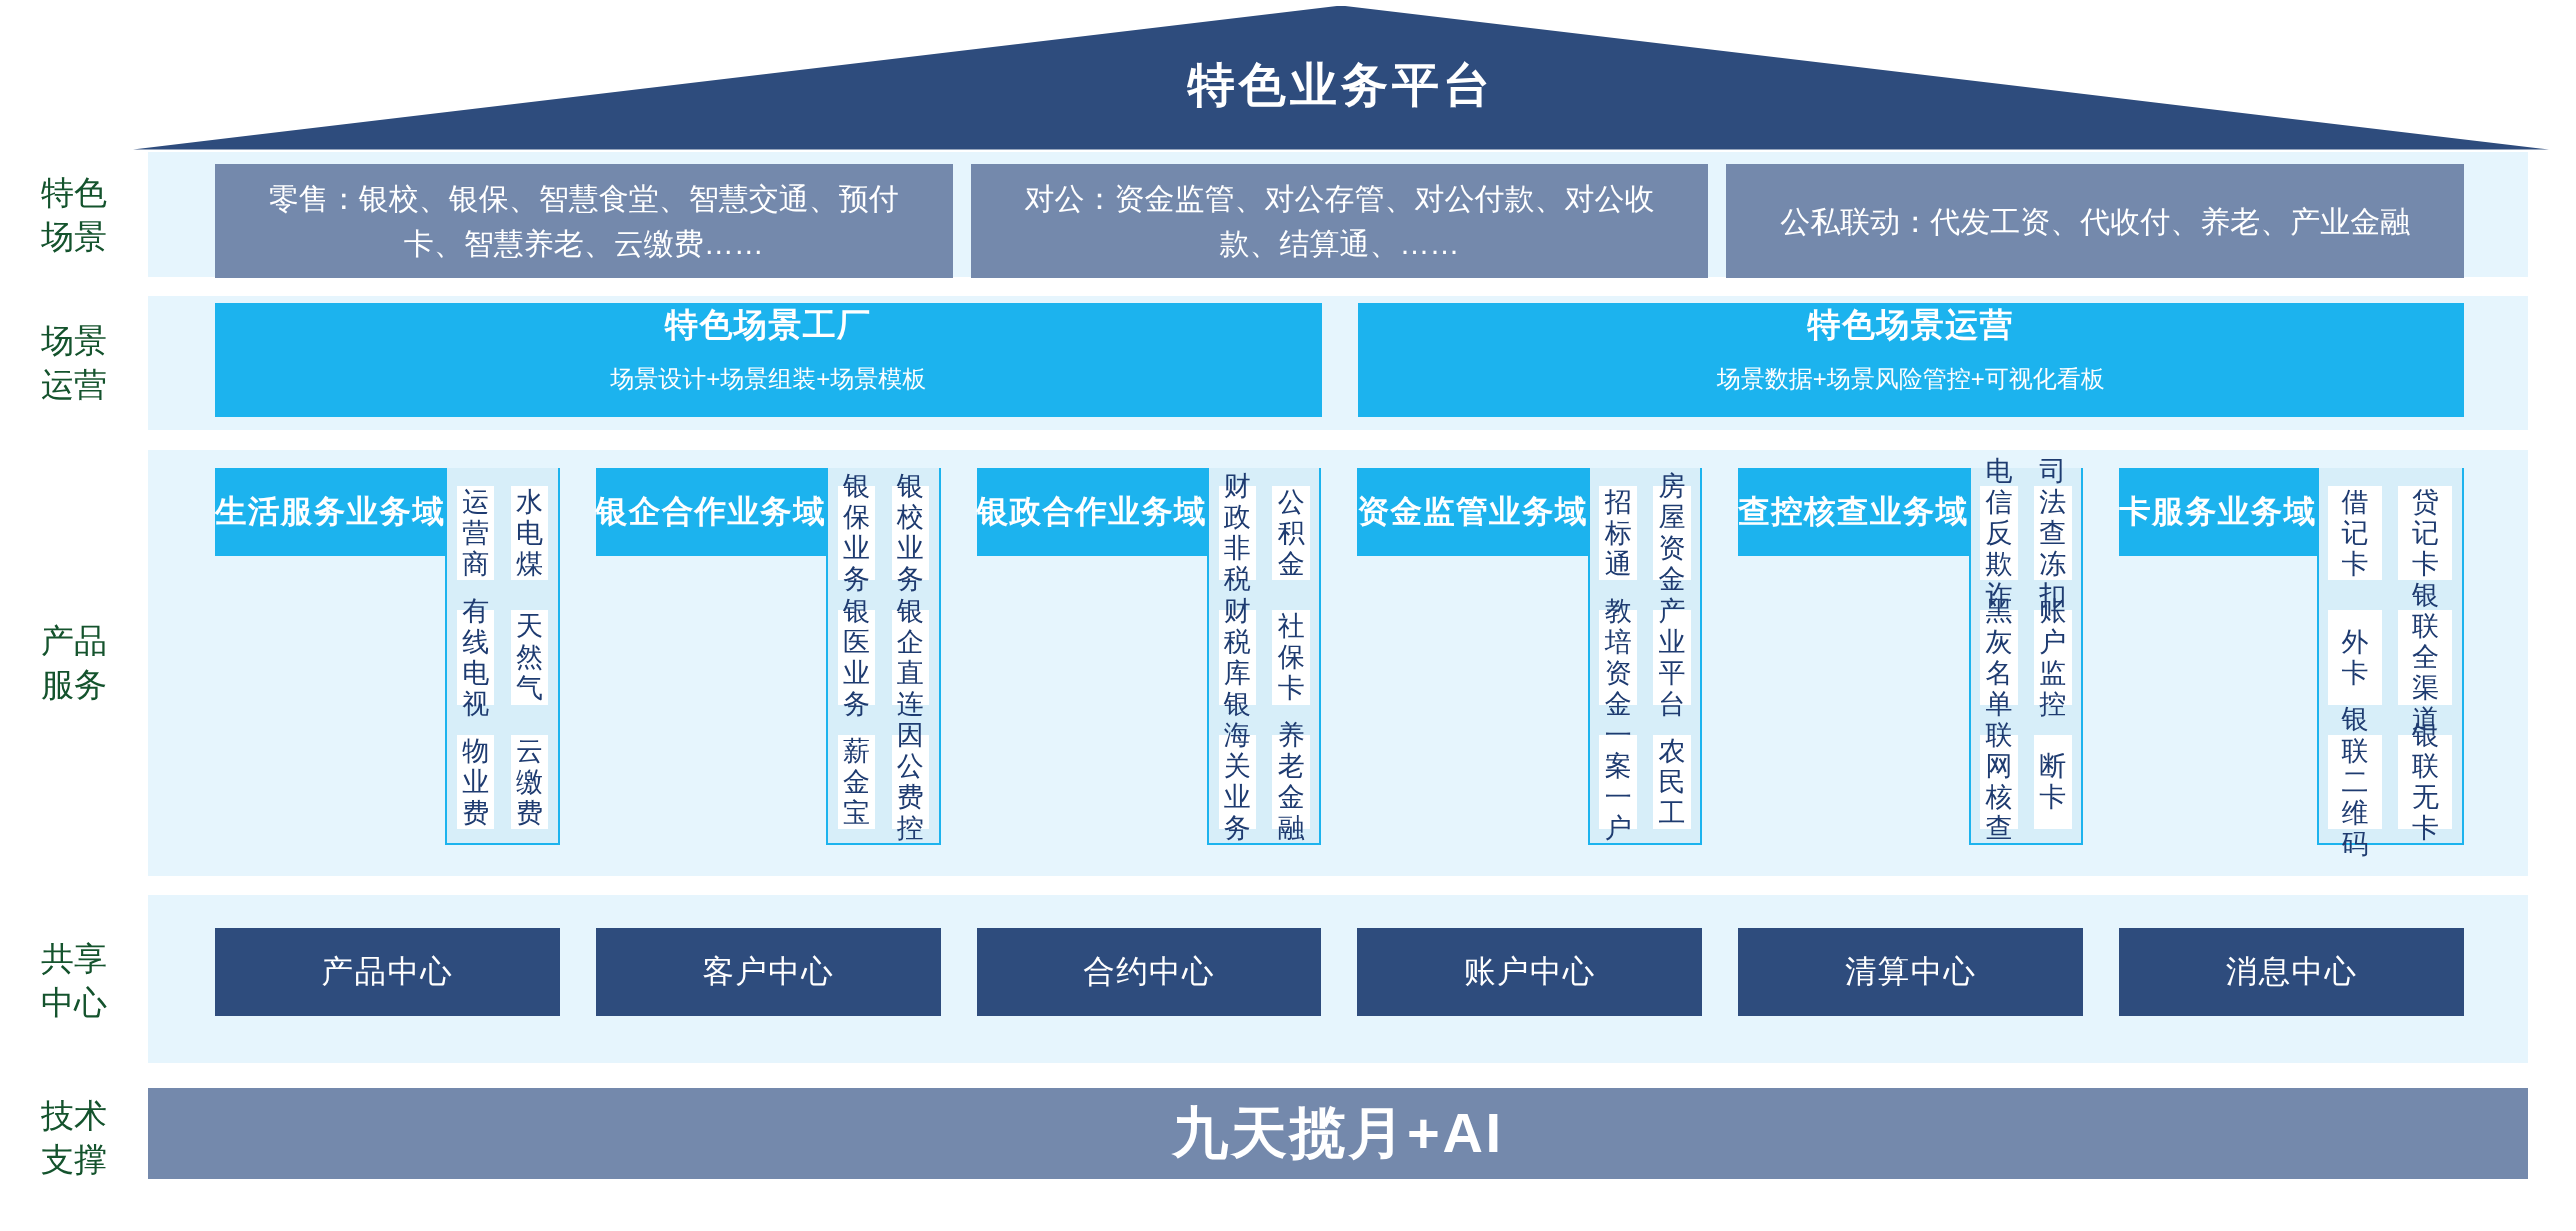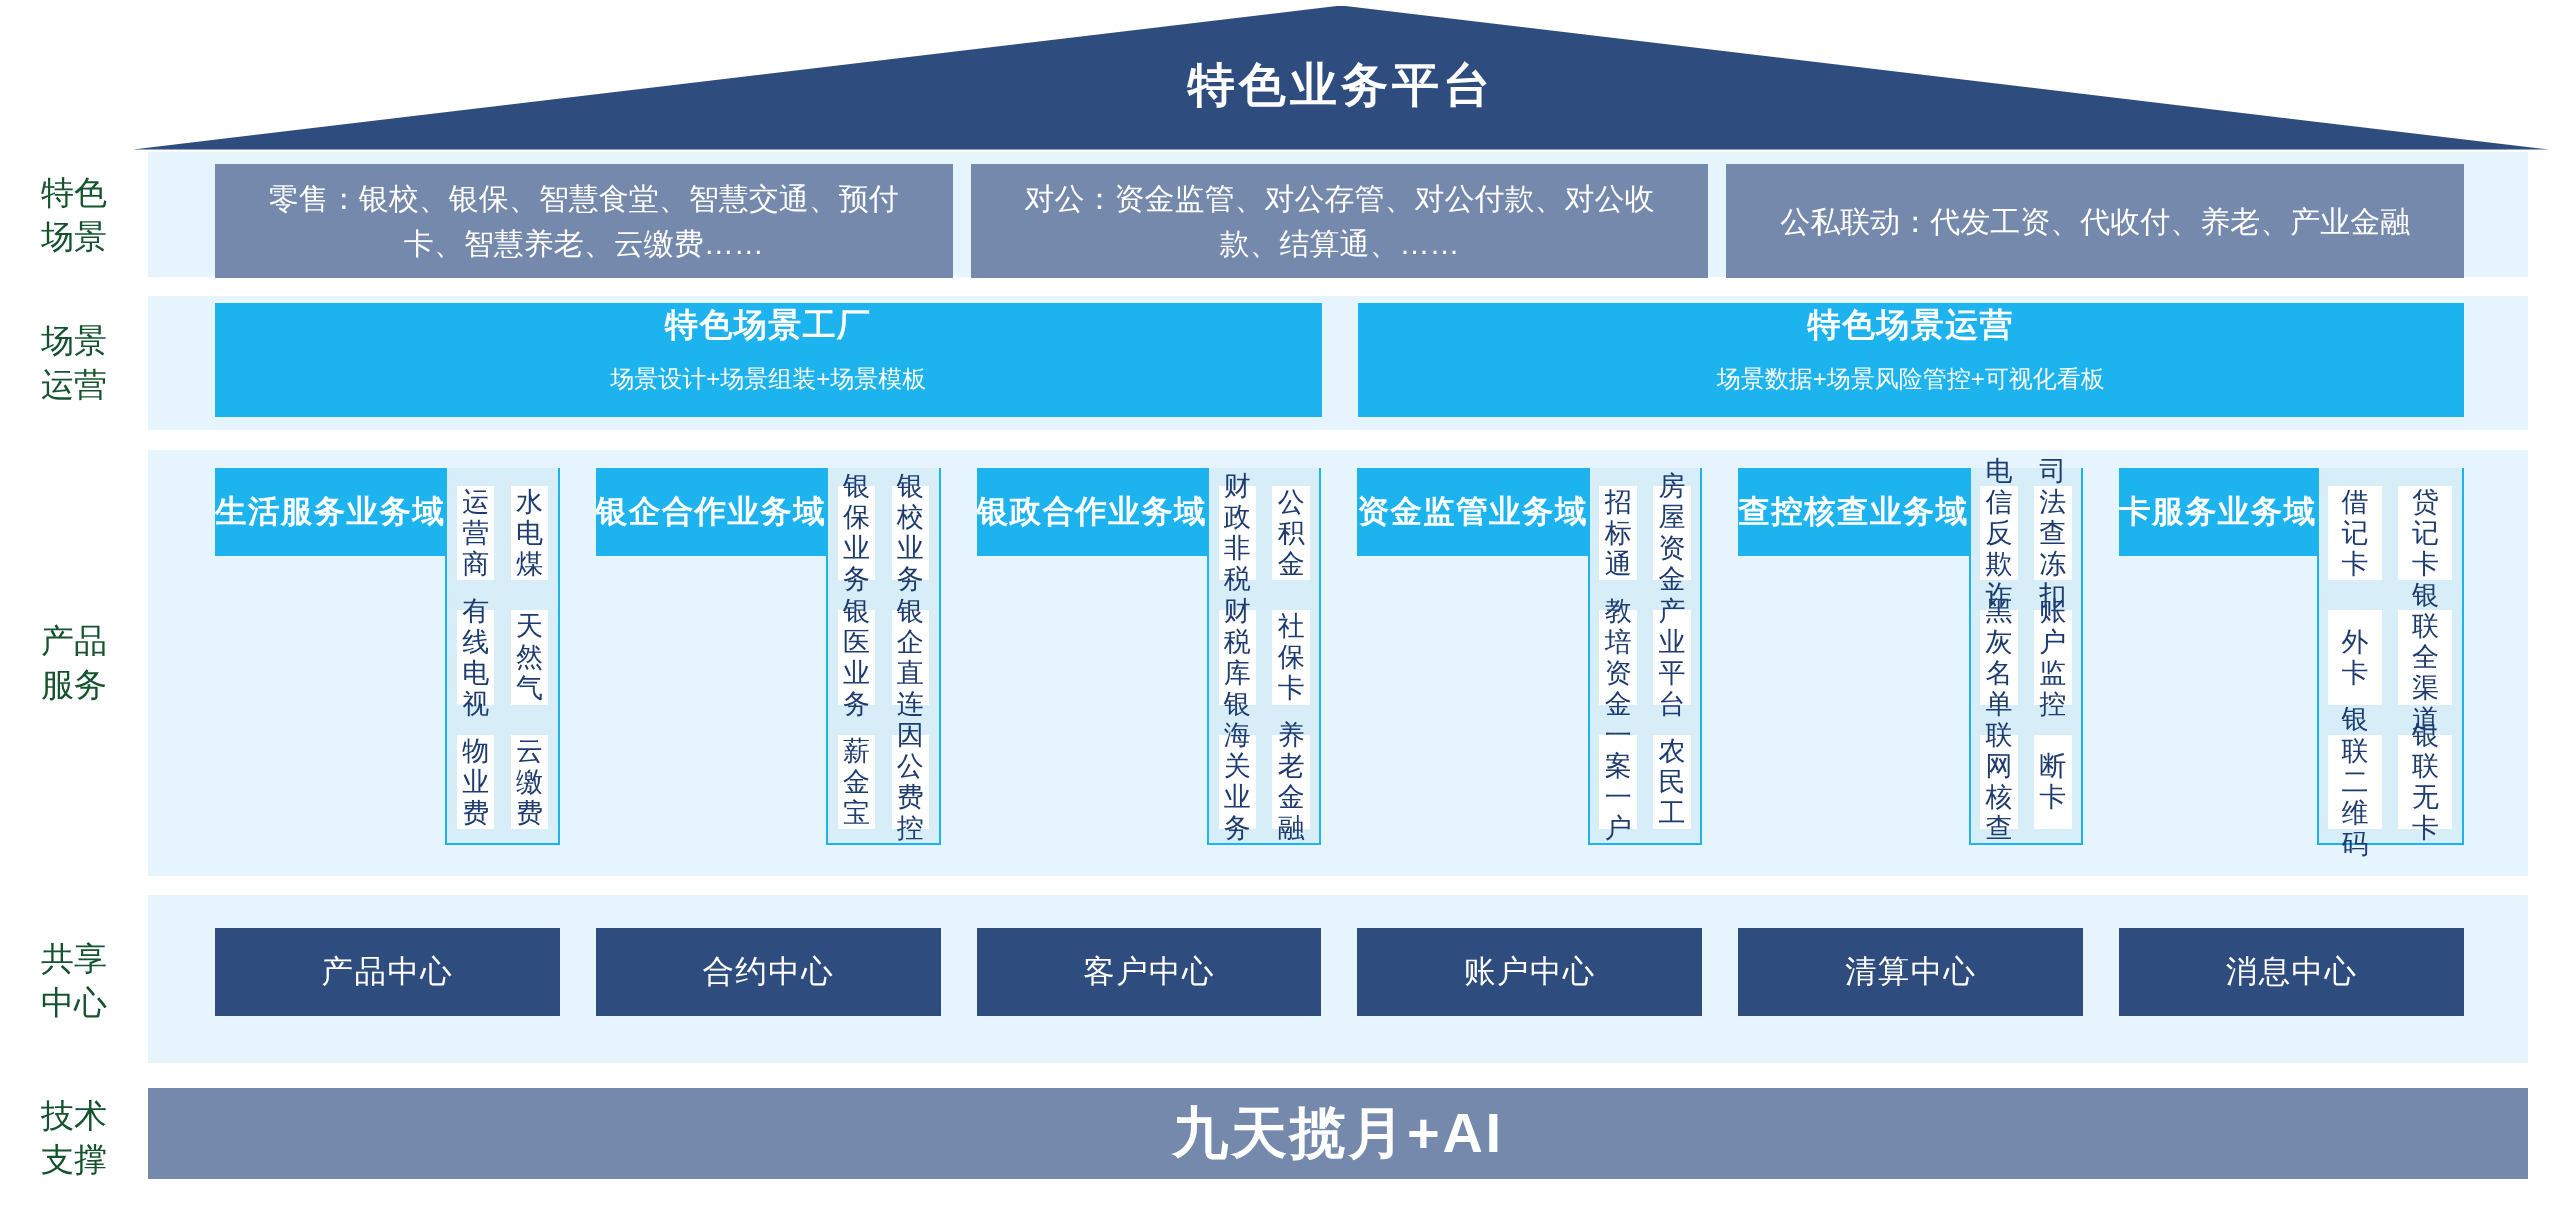--- a/index.html
+++ b/index.html
@@ -180,22 +180,22 @@
         <div class="pcell">银联
 二维码</div>
         <div class="pcell">银联无卡</div>
       </div>
     </div>
 
   </div>
 
   <div class="centers-row">
     <div class="center-box">产品中心</div>
+    <div class="center-box">客户中心</div>
     <div class="center-box">合约中心</div>
-    <div class="center-box">客户中心</div>
     <div class="center-box">账户中心</div>
     <div class="center-box">清算中心</div>
     <div class="center-box">消息中心</div>
   </div>
 
   <div class="tech-bar">九天揽月+AI</div>
 
 </div>
 
 

